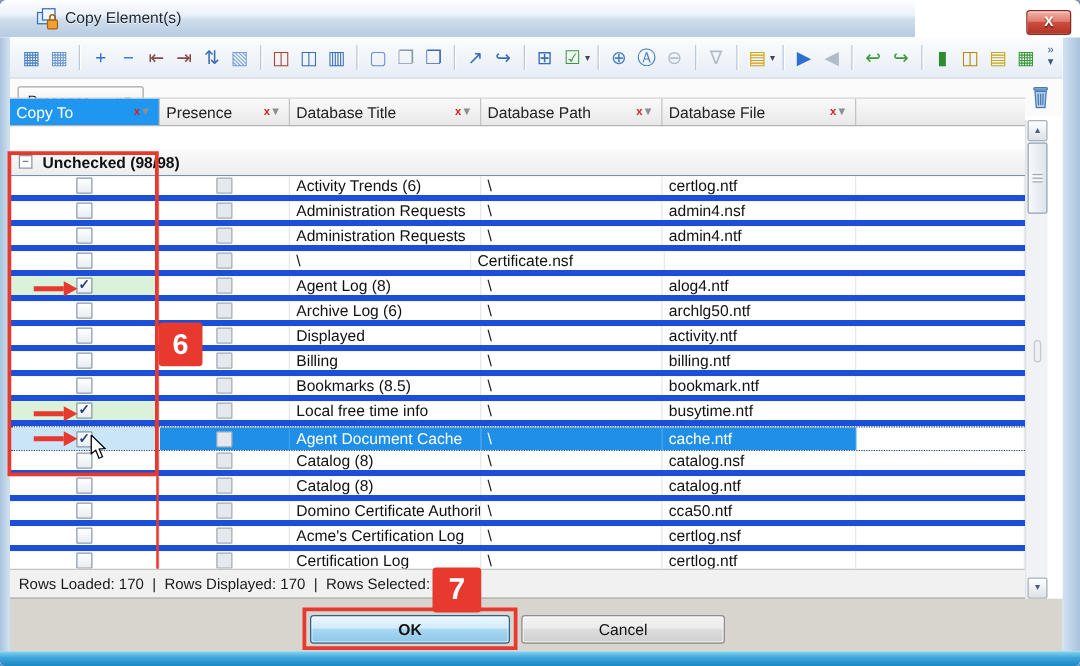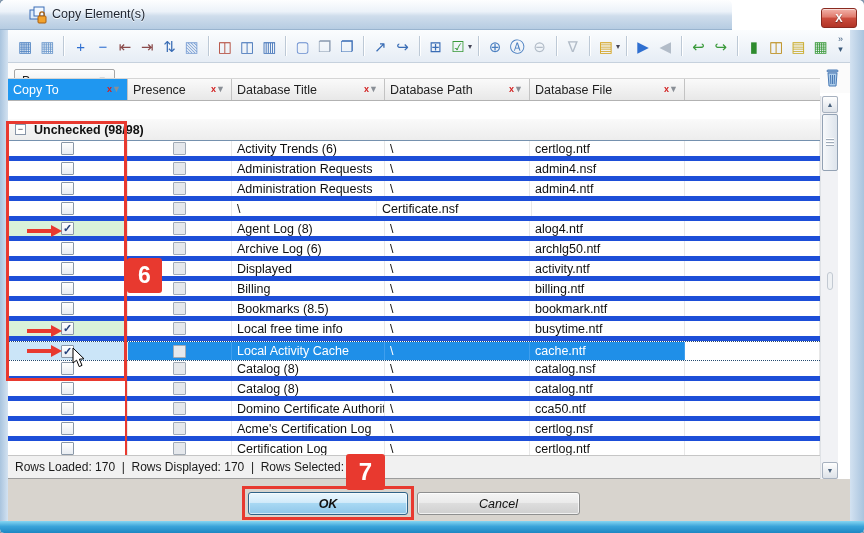--- a/index.html
+++ b/index.html
@@ -69,21 +69,21 @@
   .sbtn{position:absolute;left:1px;width:16px;height:17px;background:linear-gradient(180deg,#fefefe,#dde2e8);
     border:1px solid #a7b1bf;border-radius:2px;display:flex;align-items:center;justify-content:center;font-size:7px;color:#49617c;}
   .sthumb{position:absolute;left:1px;top:18px;width:16px;height:57px;background:linear-gradient(90deg,#f7f9fb,#dde4ec);
     border:1px solid #93a2b4;border-radius:2px;display:flex;flex-direction:column;align-items:center;justify-content:center;gap:2px;}
   .sthumb i{display:block;width:8px;height:1px;background:#9fabb9;box-shadow:0 -1px 0 #fff;}
   .smark{position:absolute;left:6px;top:176px;width:6px;height:18px;border:1px solid #c2c9d2;border-radius:3px;background:#eef1f4;}
   
   .statusbar{position:absolute;left:0;top:425px;width:812px;height:24px;background:#f1f1f1;
     border-top:1px solid #c6c6c6;border-bottom:1px solid #9c9c9c;display:flex;align-items:center;padding-left:7px;
     font-size:12px;color:#1a1a1a;white-space:pre;}
-  .btnarea{position:absolute;left:8px;top:479px;width:842px;height:42px;background:#d8d4ce;font-style:italic;}
+  .btnarea{position:absolute;left:8px;top:479px;width:842px;height:42px;background:#d8d4ce;}
   .btn{position:absolute;top:13px;height:23px;border-radius:3px;display:flex;align-items:center;justify-content:center;
     font-size:12.5px;color:#111;}
   .btn-ok{left:240px;width:160px;border:1px solid #2f6389;font-weight:bold;
     background:linear-gradient(180deg,#eaf6fd 0%,#d3ebfa 45%,#a8d8f3 50%,#8fc6e9 100%);
     box-shadow:inset 0 0 0 1px rgba(255,255,255,.6);}
   .btn-cancel{left:409px;width:163px;border:1px solid #8e8f8f;
     background:linear-gradient(180deg,#f4f4f4 0%,#ebebeb 45%,#dddddd 50%,#cfcfcf 100%);
     box-shadow:inset 0 0 0 1px rgba(255,255,255,.7);}
   
   .ann{position:absolute;z-index:10;}
@@ -357,21 +357,21 @@
             <div class="cell txt col-file">busytime.ntf</div>
             <div class="cell col-fill"></div>
           </div>
           <div class="trow rsel">
             <div class="cell col-copy ccopy selcopy">
               <span class="cb on">✓</span>
             </div>
             <div class="cell col-pres cpres bsel">
               <span class="cb dis"></span>
             </div>
-            <div class="cell txt col-title bsel">Local Activity Cache</div>
+            <div class="cell txt col-title bsel">Agent Document Cache</div>
             <div class="cell txt col-path bsel">\</div>
             <div class="cell txt col-file bsel">cache.ntf</div>
             <div class="cell col-fill"></div>
           </div>
           <div class="trow">
             <div class="cell col-copy ccopy">
               <span class="cb"></span>
             </div>
             <div class="cell col-pres cpres">
               <span class="cb dis"></span>

